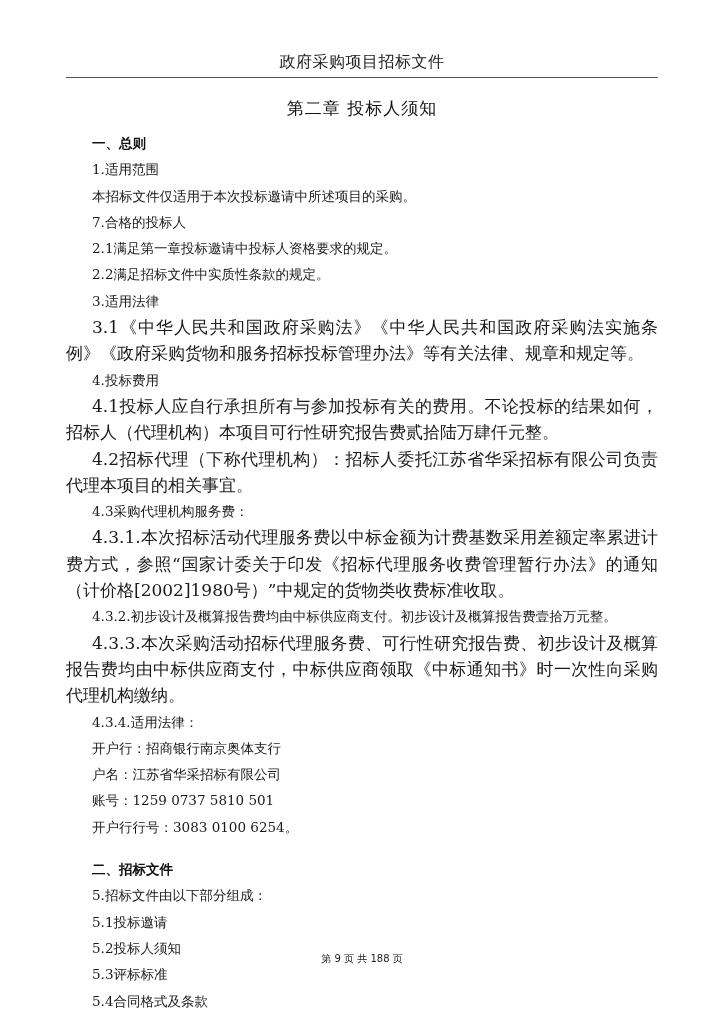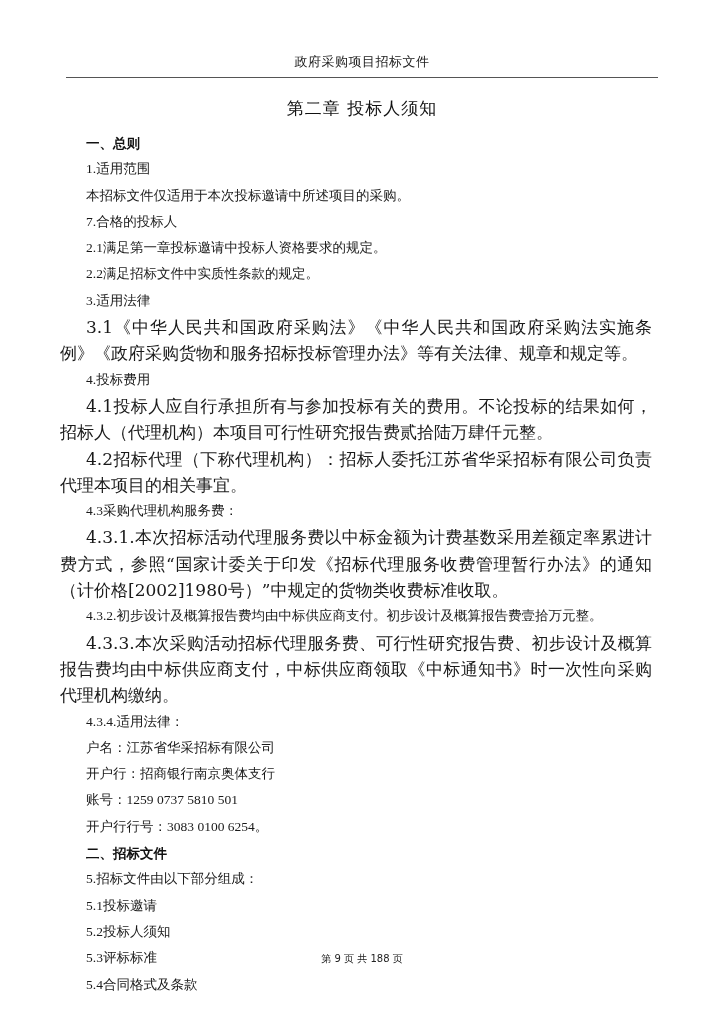--- a/index.html
+++ b/index.html
@@ -18,68 +18,67 @@
     .page-header {
       position: absolute;
       left: 66px;
       top: 50px;
       width: 592px;
       height: 27px;
       border-bottom: 1.5px solid #555555;
       text-align: center;
     }
     .page-header-text {
-      font-size: 13px;
+      font-size: 16px;
       line-height: 24px;
       color: #222222;
       letter-spacing: 0.5px;
     }
     .chapter-title {
       position: absolute;
       left: 66px;
       top: 95px;
       width: 592px;
       text-align: center;
       font-family: "DejaVu Sans", "Liberation Sans", sans-serif;
       font-weight: normal;
       font-size: 17px;
       line-height: 26px;
       letter-spacing: 1px;
     }
     .body {
       position: absolute;
-      left: 60px;
+      left: 66px;
       top: 130px;
       width: 592px;
     }
     .line {
       font-size: 13.5px;
       line-height: 26.3px;
       height: 26.3px;
       white-space: nowrap;
       color: #1a1a1a;
-      font-family: Liberation Serif, serif;
     }
     .indent { padding-left: 26px; }
     .para {
       font-size: 17px;
       line-height: 26.3px;
       color: #1a1a1a;
       text-indent: 26px;
       text-align: justify;
     }
     .section-heading {
       font-family: "DejaVu Sans", "Liberation Sans", sans-serif;
       font-weight: bold;
       font-size: 13.5px;
       line-height: 26.3px;
       height: 26.3px;
       padding-left: 26px;
     }
-    .section-heading.second { margin-top: 0; }
+    .section-heading.second { margin-top: 16px; }
     .page-footer {
       position: absolute;
       left: 0;
       top: 952px;
       width: 724px;
       text-align: center;
       font-family: "DejaVu Sans", "Liberation Sans", sans-serif;
       font-size: 10px;
       color: #222222;
     }
@@ -104,22 +103,22 @@
   <div class="line indent">3.适用法律</div>
   <div class="para">3.1《中华人民共和国政府采购法》《中华人民共和国政府采购法实施条例》《政府采购货物和服务招标投标管理办法》等有关法律、规章和规定等。</div>
   <div class="line indent">4.投标费用</div>
   <div class="para">4.1投标人应自行承担所有与参加投标有关的费用。不论投标的结果如何，招标人（代理机构）本项目可行性研究报告费贰拾陆万肆仟元整。</div>
   <div class="para">4.2招标代理（下称代理机构）：招标人委托江苏省华采招标有限公司负责代理本项目的相关事宜。</div>
   <div class="line indent">4.3采购代理机构服务费：</div>
   <div class="para">4.3.1.本次招标活动代理服务费以中标金额为计费基数采用差额定率累进计费方式，参照“国家计委关于印发《招标代理服务收费管理暂行办法》的通知（计价格[2002]1980号）”中规定的货物类收费标准收取。</div>
   <div class="line indent">4.3.2.初步设计及概算报告费均由中标供应商支付。初步设计及概算报告费壹拾万元整。</div>
   <div class="para">4.3.3.本次采购活动招标代理服务费、可行性研究报告费、初步设计及概算报告费均由中标供应商支付，中标供应商领取《中标通知书》时一次性向采购代理机构缴纳。</div>
   <div class="line indent">4.3.4.适用法律：</div>
+  <div class="line indent">开户行：招商银行南京奥体支行</div>
   <div class="line indent">户名：江苏省华采招标有限公司</div>
-  <div class="line indent">开户行：招商银行南京奥体支行</div>
   <div class="line indent">账号：1259 0737 5810 501</div>
   <div class="line indent">开户行行号：3083 0100 6254。</div>
 
   <div class="section-heading second">二、招标文件</div>
   <div class="line indent">5.招标文件由以下部分组成：</div>
   <div class="line indent">5.1投标邀请</div>
   <div class="line indent">5.2投标人须知</div>
   <div class="line indent">5.3评标标准</div>
   <div class="line indent">5.4合同格式及条款</div>
 </div>

